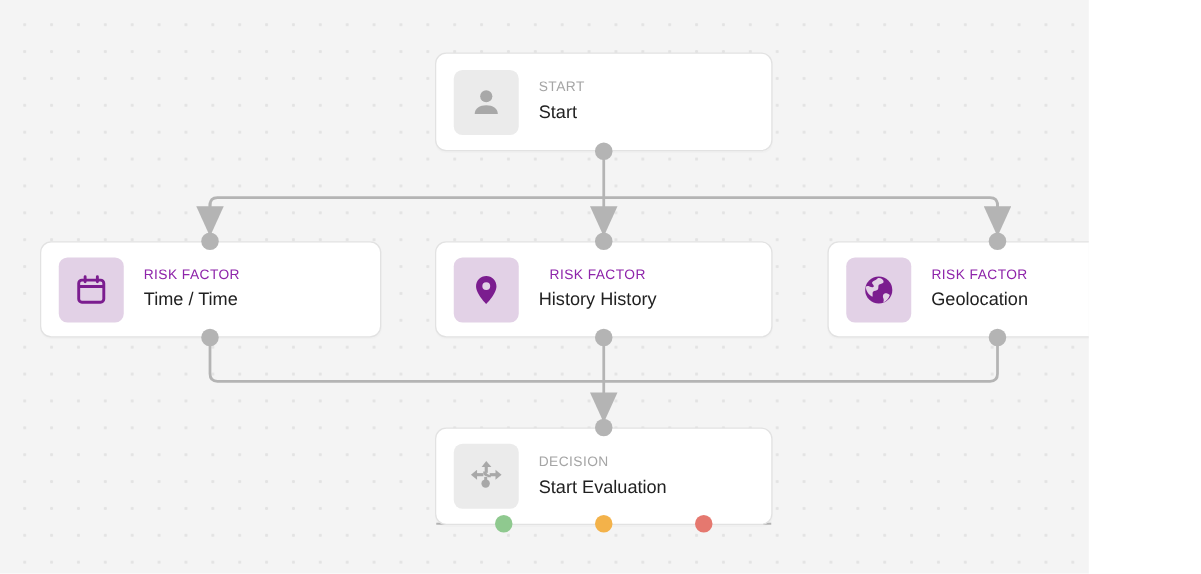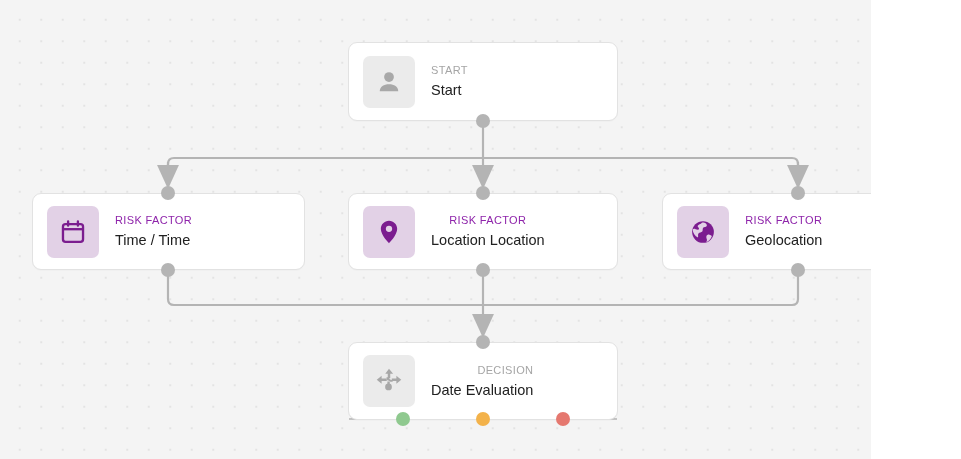--- a/index.html
+++ b/index.html
@@ -156,39 +156,39 @@
 
   <div class="node" style="left:348px; top:193px; width:270px; height:77px;">
     <div class="node-icon lilac">
       <svg width="28" height="28" viewBox="0 0 24 24">
         <path d="M12 2.4c-3.9 0-7 3.1-7 7 0 5.2 7 12.2 7 12.2s7-7 7-12.2c0-3.9-3.1-7-7-7z" fill="#7b1d8f"></path>
         <circle cx="12" cy="9.3" r="2.7" fill="#e2d1e6"></circle>
       </svg>
     </div>
     <div class="node-text">
       <div class="node-kicker kicker-purple">RISK FACTOR</div>
-      <div class="node-title">Location Location</div>
+      <div class="node-title">History History</div>
     </div>
   </div>
 
   <div class="node" style="left:662px; top:193px; width:271px; height:77px;">
     <div class="node-icon lilac">
       <svg width="28" height="28" viewBox="0 0 24 24">
         <circle cx="12" cy="12" r="9.3" fill="#7b1d8f"></circle>
         <path d="M11.1 4.1c-1.1 1.5-3.0 1.3-3.6 2.6-0.5 1.2 1.3 1.6 1.1 2.7-0.2 1.1-2.0 0.6-2.9 0.2-0.9-0.4-2.0-0.5-2.6 0.2 0.2 3.0 2.0 5.6 4.6 6.9 0.4-1.2-0.3-2.6 0.4-3.5 0.8-1.0 2.5-0.6 3.3-1.6 0.7-0.9 0.0-2.3 0.7-3.2 0.8-0.9 2.5-0.5 3.1-1.6 0.4-0.8-0.3-1.7-1.0-2.3-0.9-0.6-2.0-0.9-3.1-0.4z" fill="#e2d1e6"></path>
         <path d="M17.5 14.3c-1.0-0.3-2.1 0.2-2.5 1.1-0.5 1.1 0.3 2.2 0.4 3.3 0.1 0.8-0.2 1.5-0.7 2.1 2.4-0.9 4.2-2.9 4.9-5.4-0.6-0.5-1.3-0.9-2.1-1.1z" fill="#e2d1e6"></path>
       </svg>
     </div>
     <div class="node-text">
       <div class="node-kicker kicker-purple">RISK FACTOR</div>
       <div class="node-title">Geolocation</div>
     </div>
   </div>
 
-  <div class="node" style="left:348px; top:342px; width:270px; height:78px;text-align:right;">
+  <div class="node" style="left:348px; top:342px; width:270px; height:78px;">
     <div class="node-icon grey">
       <svg width="30" height="30" viewBox="0 0 24 24">
         <g fill="#a8a8a8">
 
           <path d="M12 2.2 L15.3 6.1 H9.0 Z"></path>
           <rect x="11.0" y="5.6" width="2.0" height="4.2"></rect>
 
           <path d="M2.2 11.0 L6.1 7.8 V14.2 Z"></path>
           <rect x="5.6" y="10.0" width="4.6" height="2.0"></rect>
 
@@ -196,21 +196,21 @@
           <rect x="14.2" y="10.0" width="4.2" height="2.0"></rect>
 
           <path d="M12 9.0 c0 2.6 3.0 1.4 3.0 3.6 h-2.0 c0-0.9 -3.0 0.3 -3.0 -3.6 z"></path>
           <circle cx="11.6" cy="16.7" r="2.7"></circle>
           <rect x="10.7" y="12.4" width="1.9" height="3.6"></rect>
         </g>
       </svg>
     </div>
     <div class="node-text">
       <div class="node-kicker kicker-grey">DECISION</div>
-      <div class="node-title">Date Evaluation</div>
+      <div class="node-title">Start Evaluation</div>
     </div>
   </div>
 
   <div class="port" style="left:483px; top:121px;"></div>
   <div class="port" style="left:168px; top:193px;"></div>
   <div class="port" style="left:168px; top:270px;"></div>
   <div class="port" style="left:483px; top:193px;"></div>
   <div class="port" style="left:483px; top:270px;"></div>
   <div class="port" style="left:798px; top:193px;"></div>
   <div class="port" style="left:798px; top:270px;"></div>

